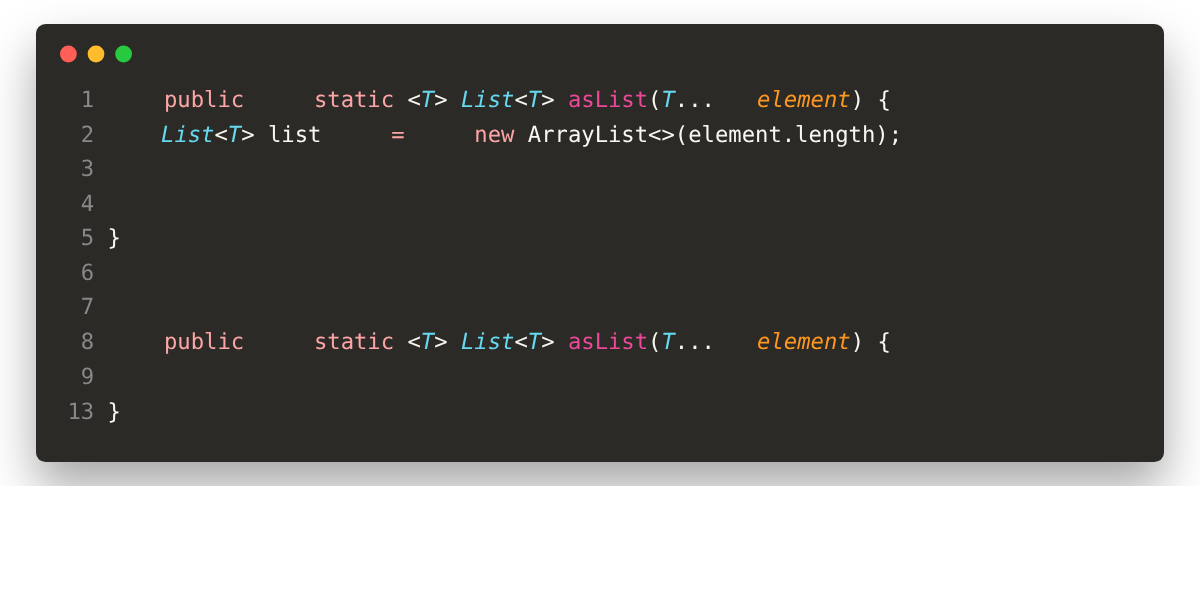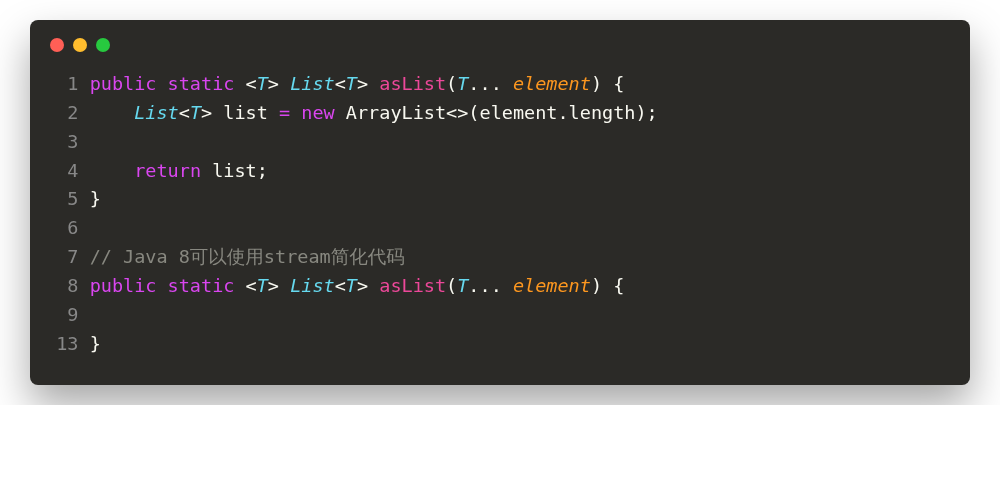--- a/index.html
+++ b/index.html
@@ -41,41 +41,41 @@
     display: flex;
     white-space: pre;
   }
   .ln {
     color: #888;
     width: 2.2ch;
     text-align: right;
     margin-right: 1ch;
     user-select: none;
   }
-  .tok-kw      { color: #d946ef; }     
+  .tok-kw      { color: #fca5a5; margin-left: 47px; }     
   .tok-type    { color: #66d9ef; font-style: italic; } 
   .tok-fn      { color: #ec4899; }     
   .tok-plain   { color: #f8f8f0; }     
-  .tok-param   { color: #fd971f; font-style: italic; }
+  .tok-param   { color: #fd971f; font-style: italic; margin-left: 24px; }
   .tok-comment { color: #888880; }
 </style>
 </head>
 <body>
 
 <div class="window">
   <div class="titlebar">
     <div class="dot red"></div>
     <div class="dot yellow"></div>
     <div class="dot green"></div>
   </div>
   <div class="code" id="code">
       <div class="line"><span class="ln">1</span><span><span class="tok-kw">public</span><span class="tok-plain"> </span><span class="tok-kw">static</span><span class="tok-plain"> &lt;</span><span class="tok-type">T</span><span class="tok-plain">&gt; </span><span class="tok-type">List</span><span class="tok-plain">&lt;</span><span class="tok-type">T</span><span class="tok-plain">&gt; </span><span class="tok-fn">asList</span><span class="tok-plain">(</span><span class="tok-type">T</span><span class="tok-plain">... </span><span class="tok-param">element</span><span class="tok-plain">) {</span></span></div>
       <div class="line"><span class="ln">2</span><span><span class="tok-plain">    </span><span class="tok-type">List</span><span class="tok-plain">&lt;</span><span class="tok-type">T</span><span class="tok-plain">&gt; list </span><span class="tok-kw">=</span><span class="tok-plain"> </span><span class="tok-kw">new</span><span class="tok-plain"> ArrayList&lt;&gt;(element.length);</span></span></div>
       <div class="line"><span class="ln">3</span></div>
-      <div class="line"><span class="ln">4</span><span><span class="tok-plain">    </span><span class="tok-kw">return</span><span class="tok-plain"> list;</span></span></div>
+      <div class="line"><span class="ln">4</span></div>
       <div class="line"><span class="ln">5</span><span><span class="tok-plain">}</span></span></div>
       <div class="line"><span class="ln">6</span><span><span class="tok-plain"></span></span></div>
-      <div class="line"><span class="ln">7</span><span><span class="tok-comment">// Java 8可以使用stream简化代码</span></span></div>
+      <div class="line"><span class="ln">7</span></div>
       <div class="line"><span class="ln">8</span><span><span class="tok-kw">public</span><span class="tok-plain"> </span><span class="tok-kw">static</span><span class="tok-plain"> &lt;</span><span class="tok-type">T</span><span class="tok-plain">&gt; </span><span class="tok-type">List</span><span class="tok-plain">&lt;</span><span class="tok-type">T</span><span class="tok-plain">&gt; </span><span class="tok-fn">asList</span><span class="tok-plain">(</span><span class="tok-type">T</span><span class="tok-plain">... </span><span class="tok-param">element</span><span class="tok-plain">) {</span></span></div>
       <div class="line"><span class="ln">9</span></div>
       <div class="line"><span class="ln">13</span><span><span class="tok-plain">}</span></span></div>
     </div>
 </div>
 
 </body></html>

